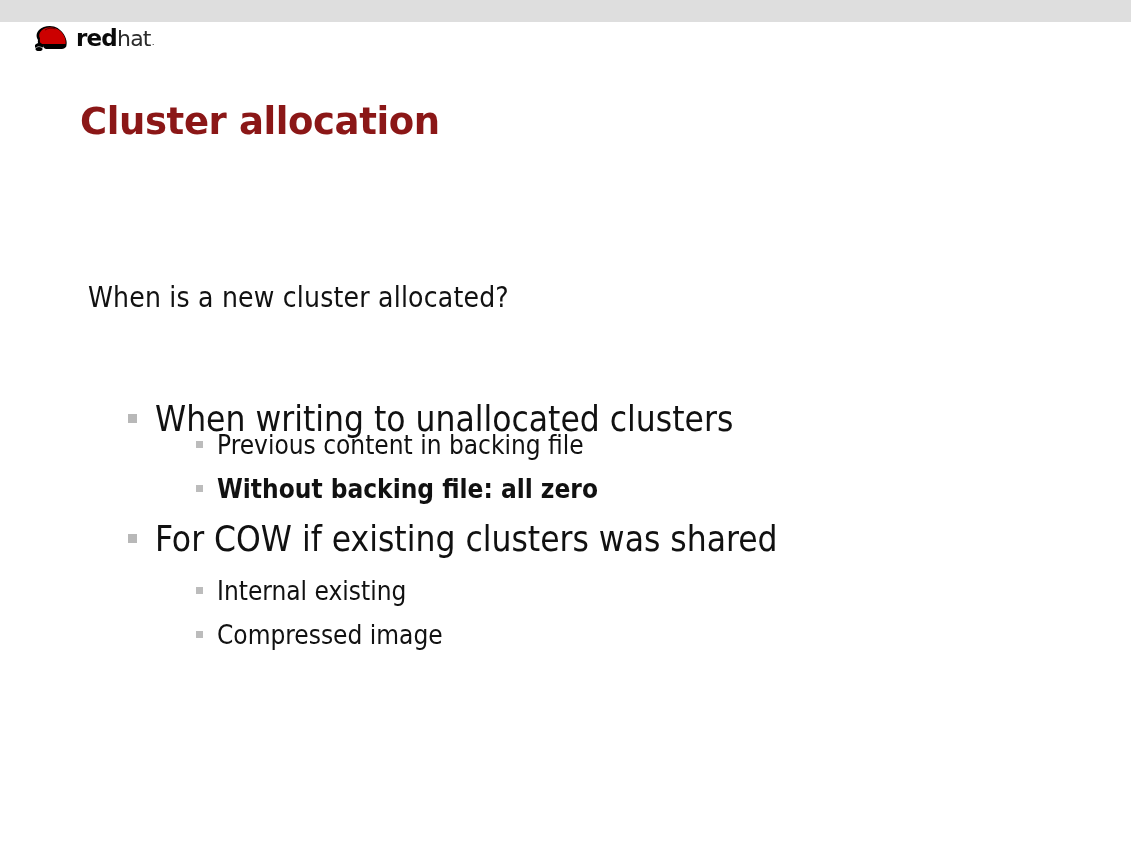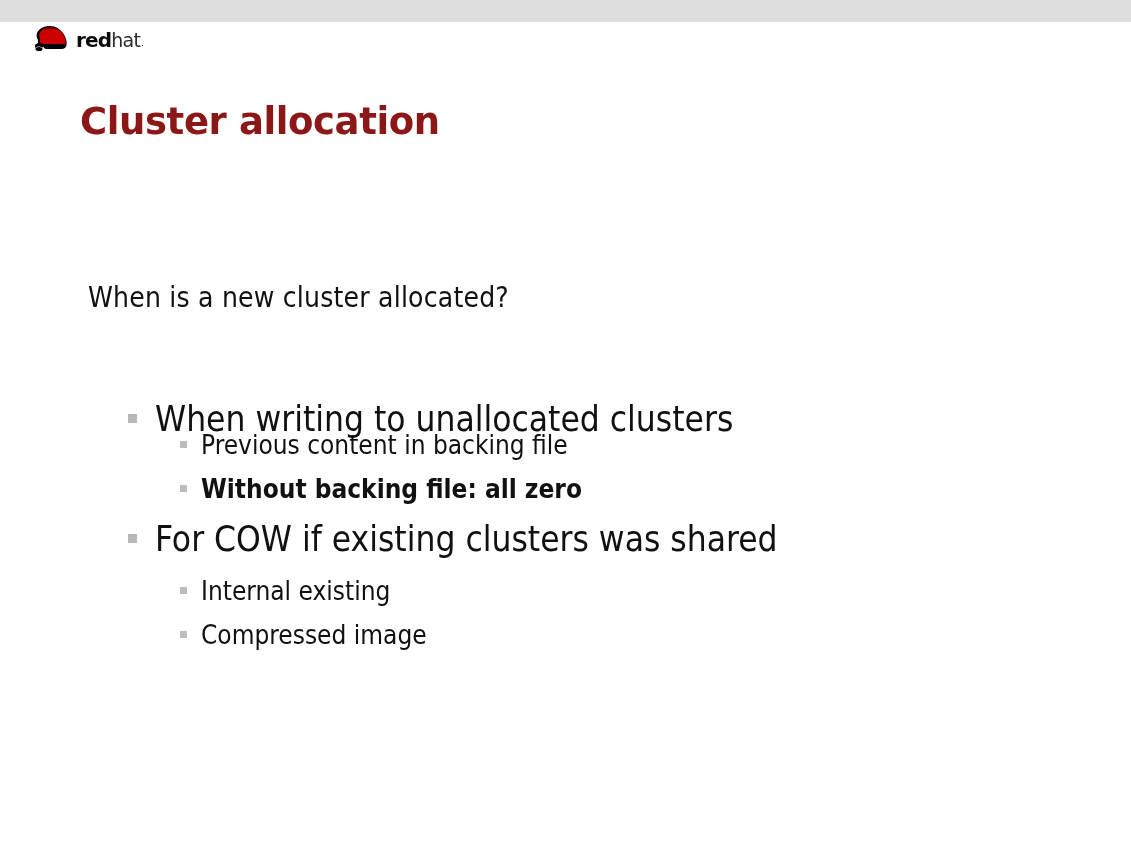--- a/index.html
+++ b/index.html
@@ -47,28 +47,28 @@
   #logo-word {
     display: flex;
     align-items: baseline;
     line-height: 1;
     position: relative;
     top: -3px;
   }
   .logo-red {
     font-family: "DejaVu Sans", sans-serif;
     font-weight: bold;
-    font-size: 20px;
+    font-size: 23px;
     color: #0a0a0a;
     letter-spacing: -0.8px;
   }
   .logo-hat {
     font-family: "DejaVu Sans", sans-serif;
     font-weight: normal;
-    font-size: 19px;
+    font-size: 22px;
     color: #2b2b2b;
     letter-spacing: -0.8px;
   }
   .logo-tm {
     font-size: 9px;
     color: #2b2b2b;
     position: relative;
     top: -1px;
     left: 1px;
   }
@@ -124,21 +124,21 @@
     background: #b8b8b8;
     display: inline-block;
     margin-right: 18px;
     position: relative;
     top: -8px;
     flex: none;
   }
 
   .lvl2 {
     position: absolute;
-    left: 180px;
+    left: 196px;
     font-family: "Liberation Sans Narrow", "DejaVu Sans Condensed", "Liberation Sans", sans-serif;
     font-stretch: condensed;
     font-size: 26px;
     color: #111111;
     white-space: nowrap;
     display: flex;
     align-items: baseline;
   }
   .lvl2 .bullet {
     width: 7px;

